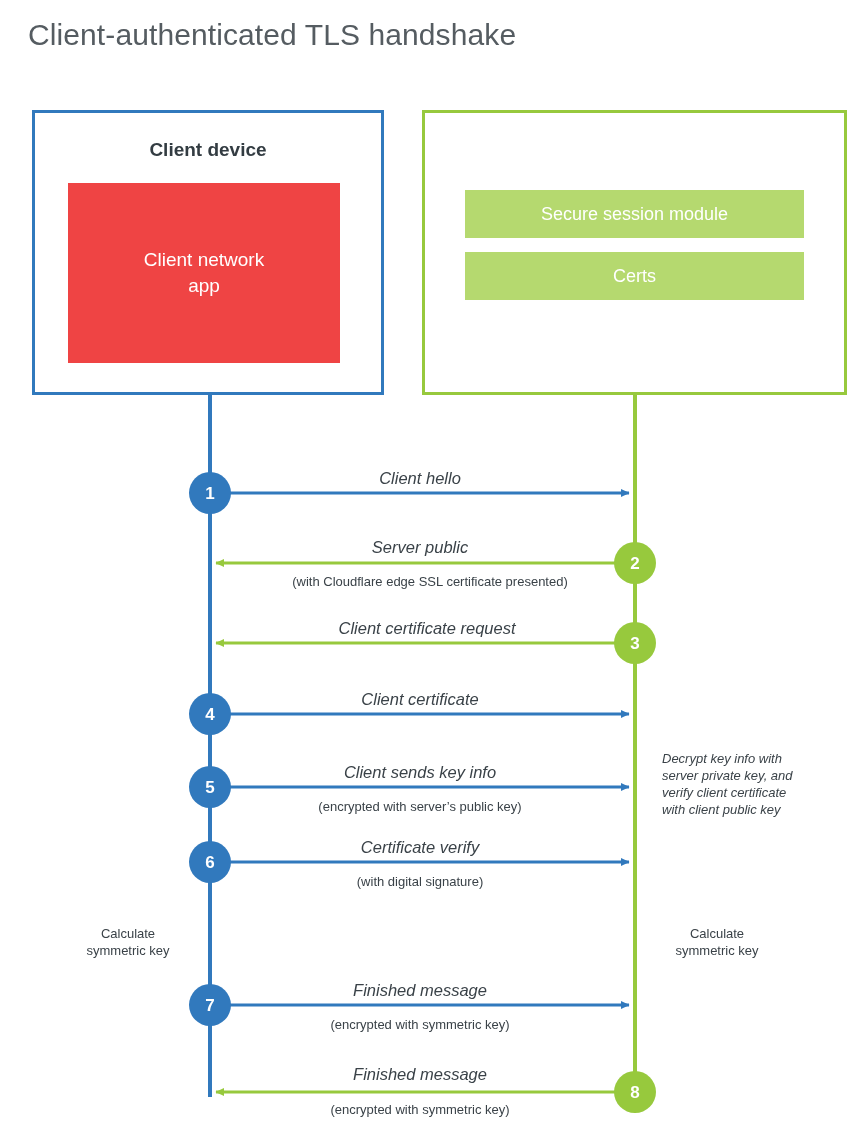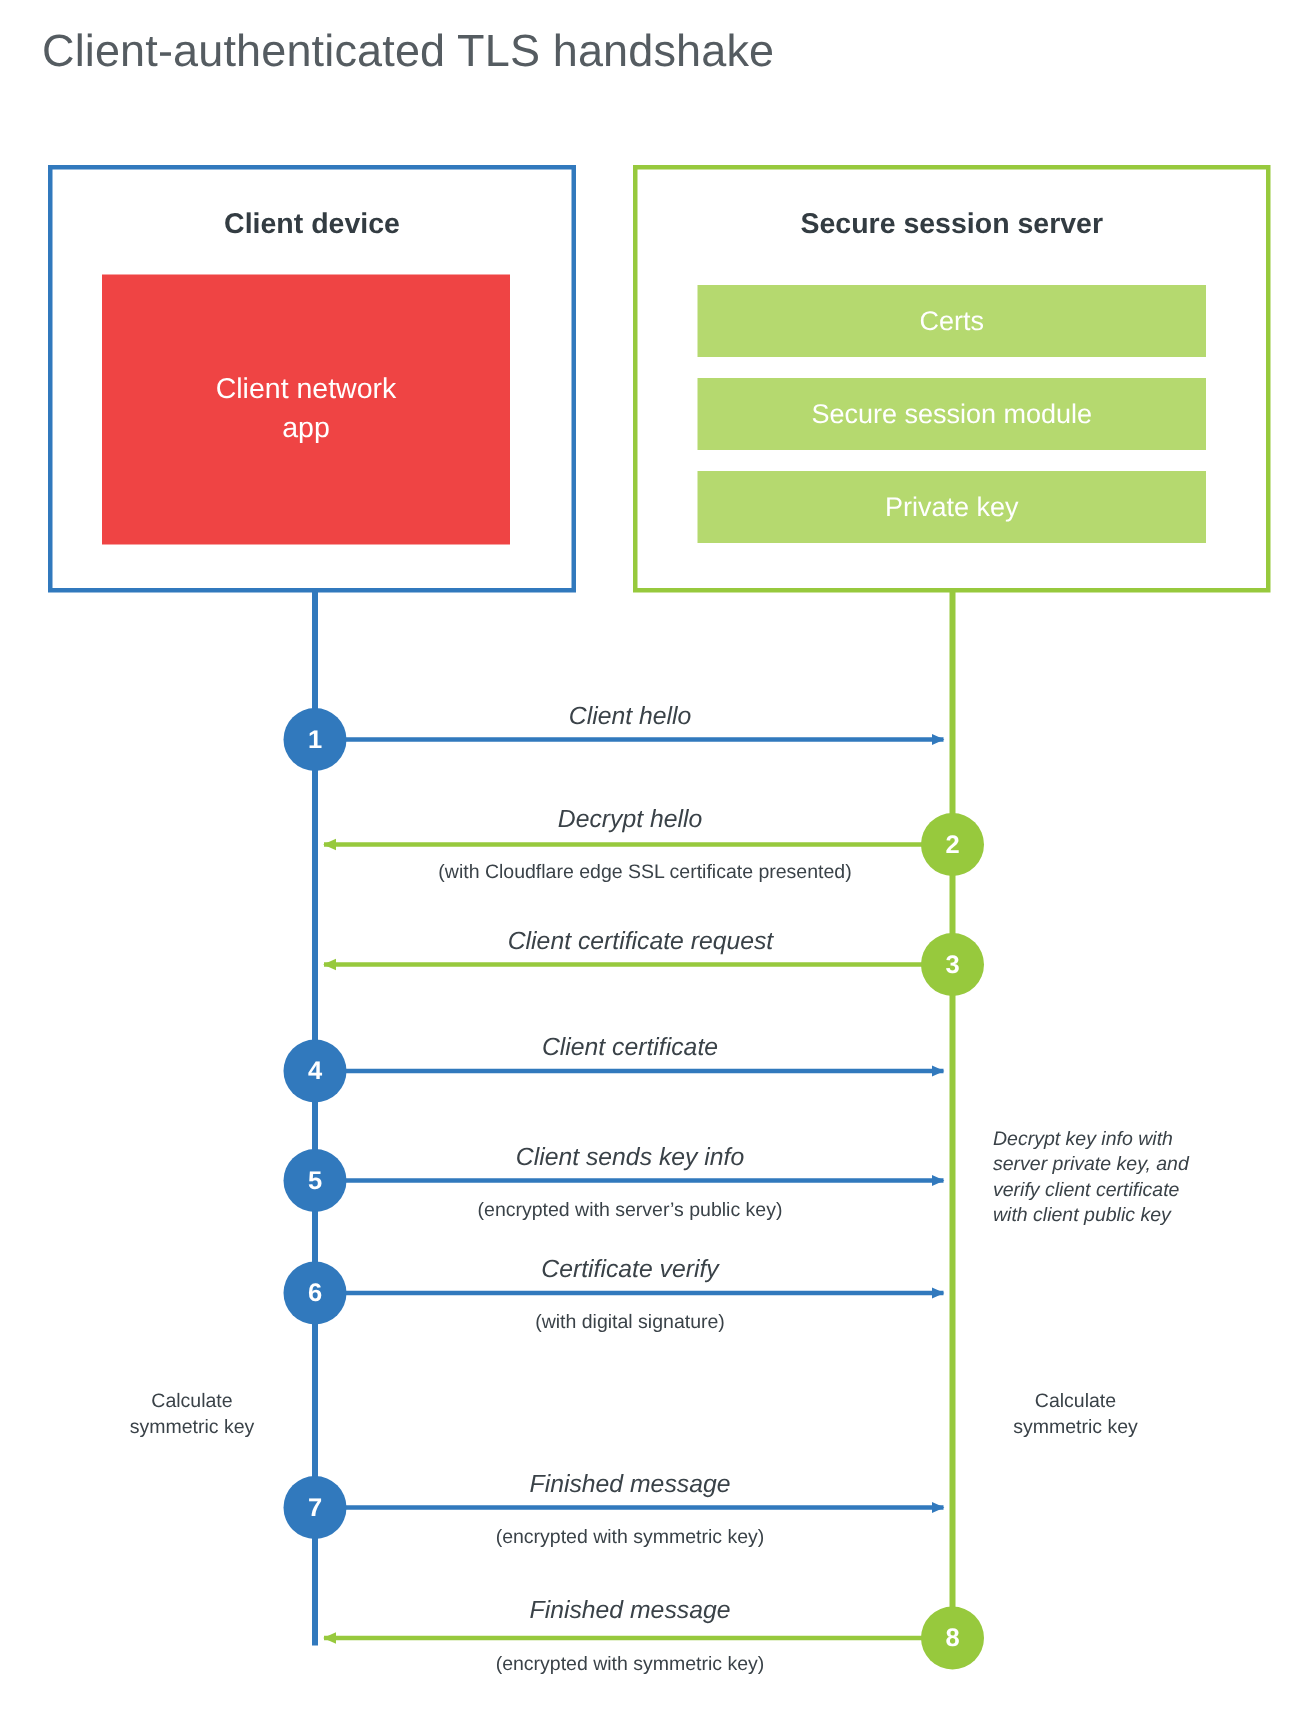--- a/index.html
+++ b/index.html
@@ -134,30 +134,26 @@
 
 <div class="party-box client">
   <div class="party-title">Client device</div>
   <div class="client-app">
     <div class="client-app-label">Client network
 app</div>
   </div>
 </div>
 
 <div class="party-box server">
-  <div class="party-title">Secure session server</div>
   <div class="server-bars">
-    <div class="server-bar">
-      <span>Certs</span>
-    </div>
     <div class="server-bar">
       <span>Secure session module</span>
     </div>
     <div class="server-bar">
-      <span>Private key</span>
+      <span>Certs</span>
     </div>
   </div>
 </div>
 
 <svg id="sequence-svg" viewBox="0 0 865 1146">
   <defs>
     <marker id="arrow-blue" markerWidth="9" markerHeight="9" refX="8" refY="4.5" orient="auto" markerUnits="userSpaceOnUse">
       <path d="M0,0.6 L8.6,4.5 L0,8.4 Z" fill="#3179bd"></path>
     </marker>
     <marker id="arrow-green" markerWidth="9" markerHeight="9" refX="8" refY="4.5" orient="auto" markerUnits="userSpaceOnUse">
@@ -213,21 +209,21 @@
     <text x="210" y="1005" text-anchor="middle" dominant-baseline="central" fill="#ffffff" font-family="Liberation Sans, sans-serif" font-size="17" font-weight="bold">7</text>
   </g>
   <g>
     <circle cx="635" cy="1092" r="21" fill="#97c93d"></circle>
     <text x="635" y="1092" text-anchor="middle" dominant-baseline="central" fill="#ffffff" font-family="Liberation Sans, sans-serif" font-size="17" font-weight="bold">8</text>
   </g>
 </svg>
 
 <div class="msg-label msg-primary" style="left:420px; top:478px;">Client hello</div>
 
-<div class="msg-label msg-primary" style="left:420px; top:547px;">Decrypt hello</div>
+<div class="msg-label msg-primary" style="left:420px; top:547px;">Server public</div>
 <div class="msg-label msg-sub" style="left:430px; top:581px;">(with Cloudflare edge SSL certificate presented)</div>
 
 <div class="msg-label msg-primary" style="left:411px; top:628px;margin-left:16px;">Client certificate request</div>
 
 <div class="msg-label msg-primary" style="left:420px; top:699px;">Client certificate</div>
 
 <div class="msg-label msg-primary" style="left:420px; top:772px;">Client sends key info</div>
 <div class="msg-label msg-sub" style="left:420px; top:806px;">(encrypted with server’s public key)</div>
 
 <div class="msg-label msg-primary" style="left:420px; top:847px;">Certificate verify</div>

